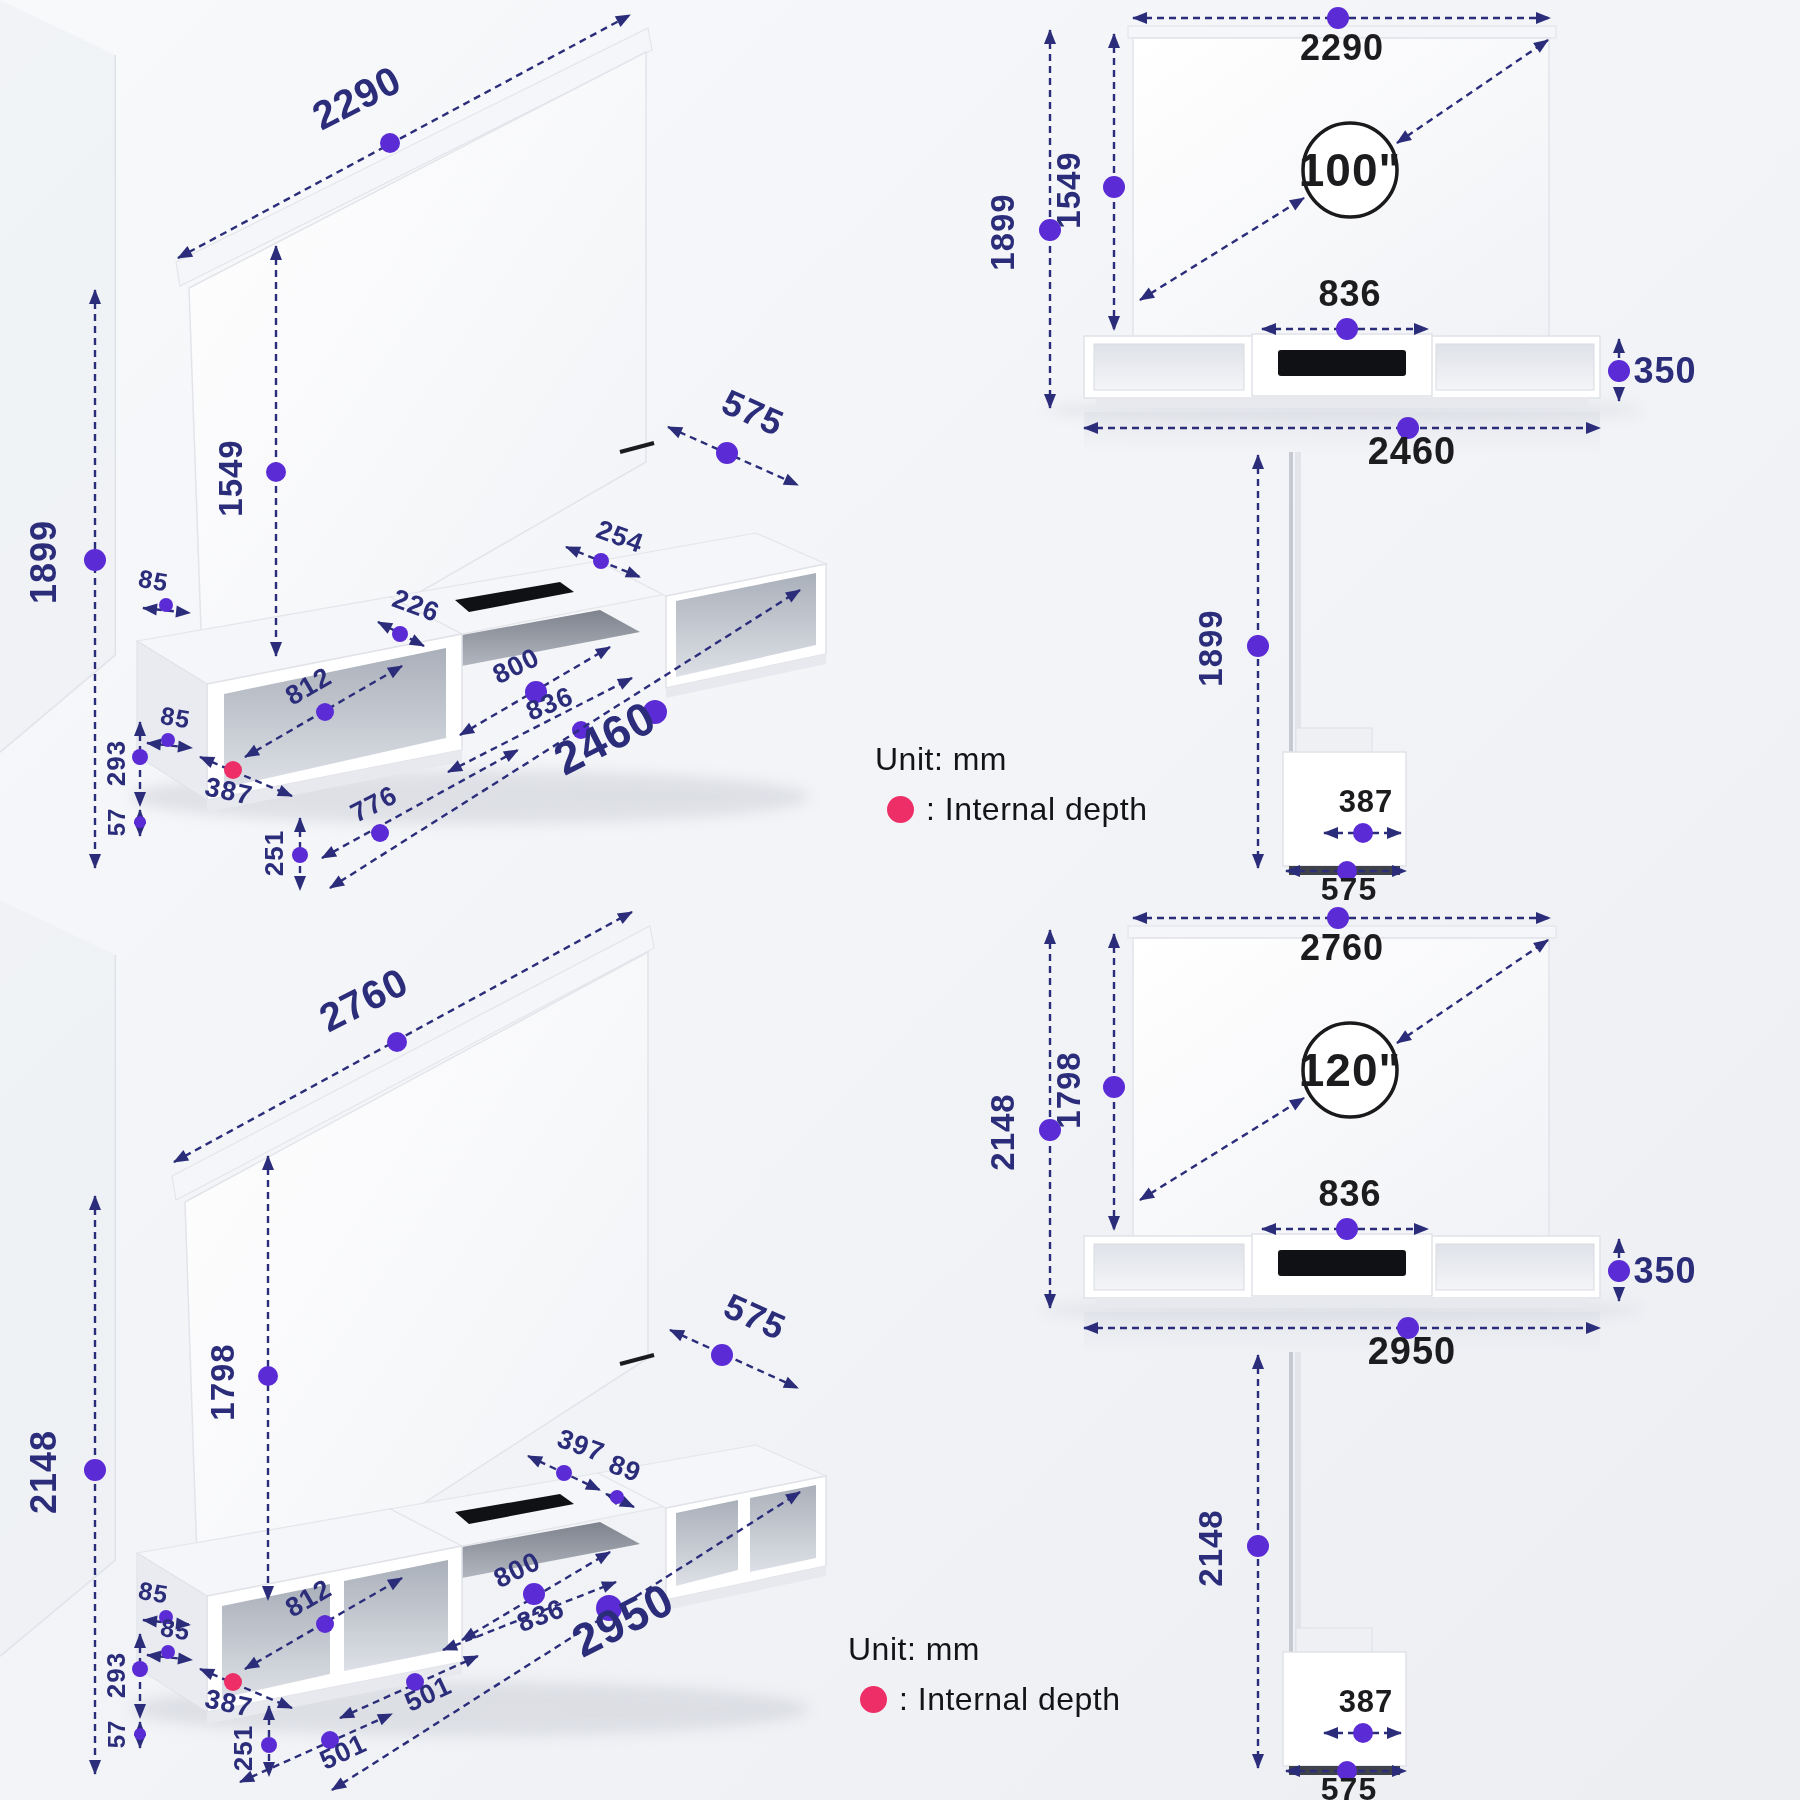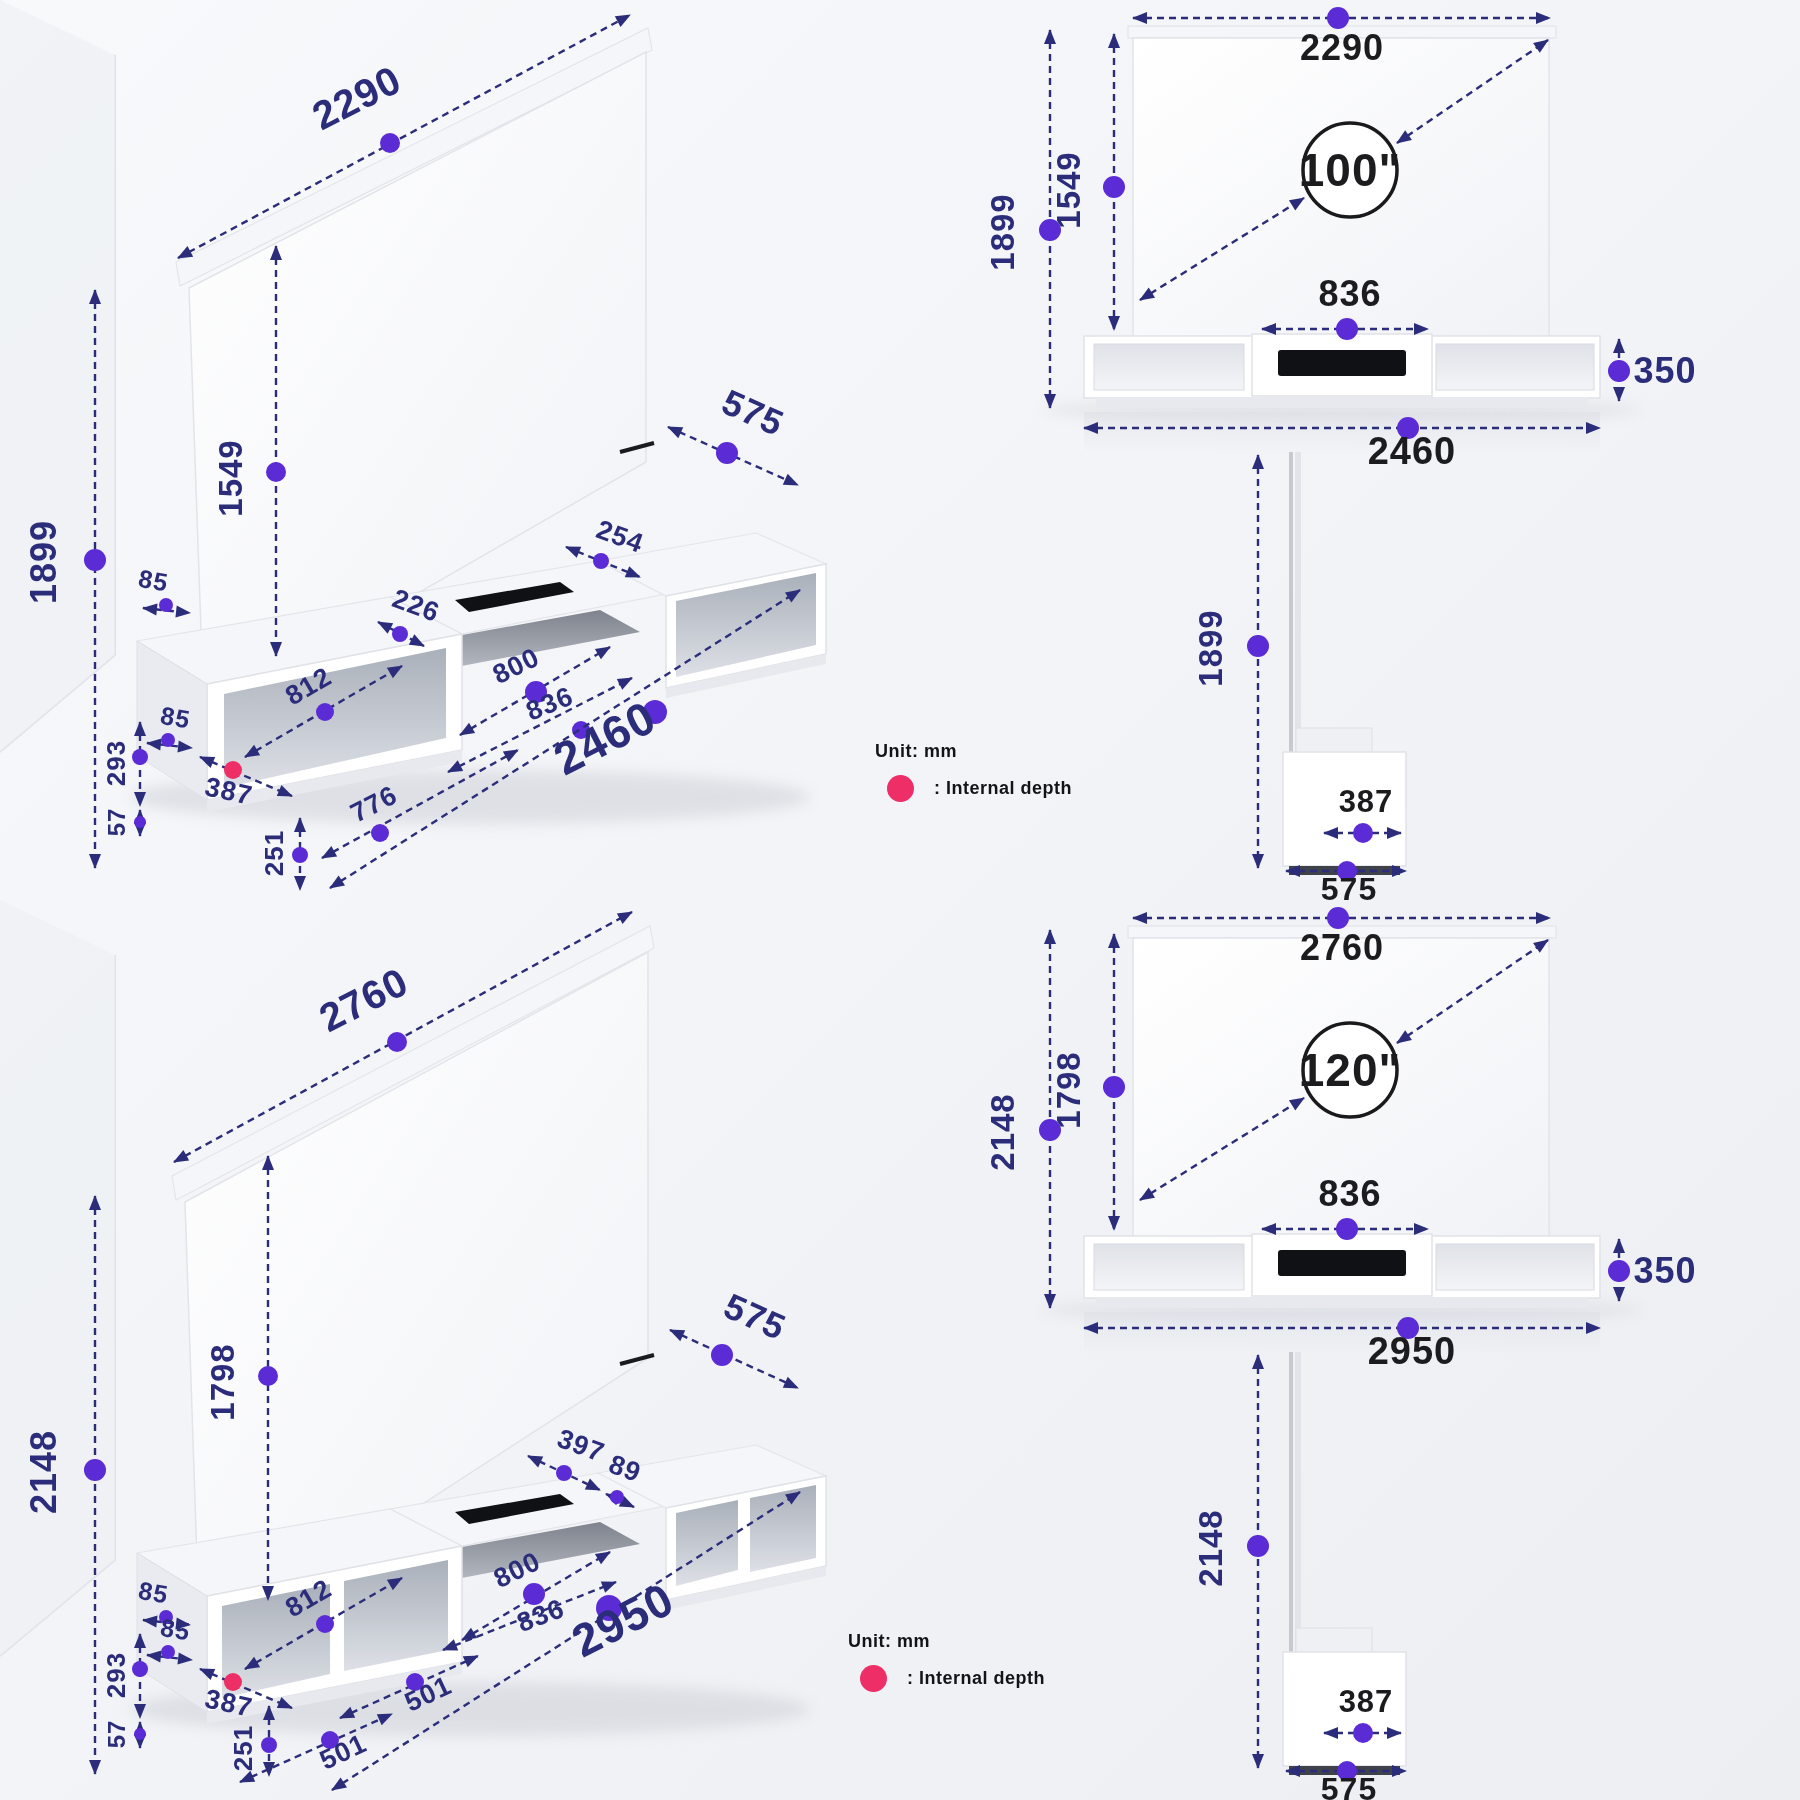--- a/index.html
+++ b/index.html
@@ -10,22 +10,22 @@
            font-family:"Liberation Sans",sans-serif}
   svg text.blk{fill:#1c1c1e}
   .dl{stroke:#2b2d7a;stroke-width:2.4;stroke-dasharray:7 5;fill:none}
   .dot{fill:#5b2bd5}
   .pink{fill:#ee2e67}
   .face-w{fill:#ffffff;stroke:#e0e2e8;stroke-width:1.5}
   .face-l{fill:#f5f6f9;stroke:#e3e5ea;stroke-width:1.2}
   .face-d{fill:#e9ebf0;stroke:#dfe1e7;stroke-width:1}
   .plinth{fill:#e7e9ee}
   .corner{stroke:#dfe1e8;stroke-width:2;fill:none}
-  .legend{position:absolute;color:#141418;font-size:18px;font-weight:bold;letter-spacing:.5px}
-  .lg-row{display:flex;align-items:center;gap:20px;margin-top:13px;padding-left:12px}
+  .legend{position:absolute;color:#141418;font-size:32px;font-weight:normal;letter-spacing:.5px}
+  .lg-row{display:flex;align-items:center;gap:12px;margin-top:13px;padding-left:12px}
   .lg-dot{width:27px;height:27px;border-radius:50%;background:#ee2e67;flex:0 0 auto}
 </style>
 </head>
 <body>
 
 <div id="stage">
 
 <svg class="q" style="left:0;top:0" viewBox="0 0 900 900">
   <defs>
     <marker id="ah" markerUnits="userSpaceOnUse" markerWidth="18" markerHeight="14" refX="15" refY="7" orient="auto-start-reverse">

